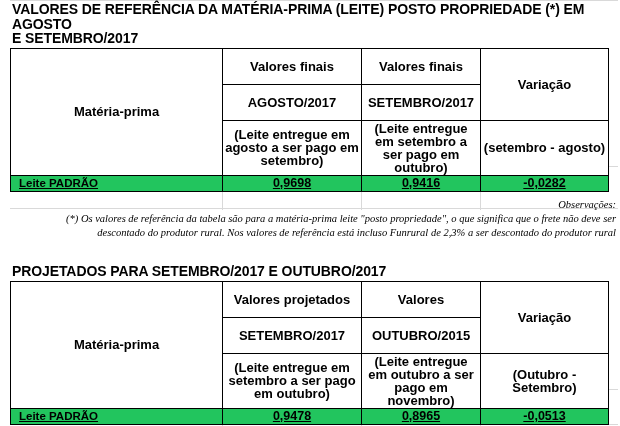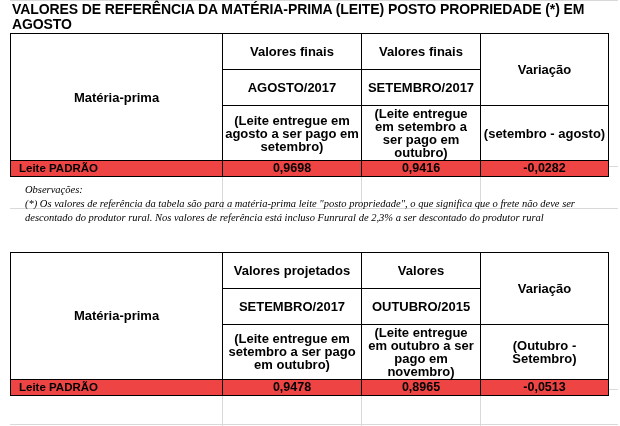--- a/index.html
+++ b/index.html
@@ -87,40 +87,42 @@
     padding: 2px 3px;
     margin-top: 29px;
   }
   td.mp-label {
     height: 89px;
   }
   td.var-label {
     height: 72px;
   }
   tr.datarow td {
-    background: #ef4444;
+    background: #22c55e;
     height: 14px;
     font-size: 12.5px;
+    text-decoration: underline;
   }
   tr.datarow td.name {
     text-align: left;
     padding-left: 8px;
     font-size: 11.5px;
   }
 
   .obs {
     position: relative;
     z-index: 2;
     font-family: "Liberation Serif", serif;
     font-style: italic;
     font-size: 10.5px;
     line-height: 14px;
     padding-left: 25px;
     padding-right: 4px;
     box-sizing: border-box;
+    text-align: right;
   }
   .obs .obs-head { display: block; }
   .obs .obs-body { display: block; }
 
   .spacer-6 { height: 6px; }
   .spacer-8 { height: 8px; }
 
   .top-rule {
     position: absolute;
     top: 0; left: 10px; right: 2px;
@@ -146,20 +148,21 @@
   <div class="gridline-v" style="left:361px; top:369px; height:57px;"></div>
   <div class="gridline-v" style="left:480px; top:369px; height:57px;"></div>
   <div class="gridline-h" style="top:389px;"></div>
   <div class="gridline-h" style="top:424px;"></div>
 
   <div class="block">
 
     <div class="title">
       <span>VALORES DE REFERÊNCIA DA MATÉRIA-PRIMA (LEITE) POSTO PROPRIEDADE (*) EM AGOSTO</span>
       <br>
+      <span>E SETEMBRO/2017</span>
     </div>
 
     <table class="ref">
       <tbody>
           <tr>
         <td class="c-mp mp-label" rowspan="3">Matéria-prima</td>
         <td class="c-v1 hdr-top">Valores finais</td>
         <td class="c-v2 hdr-top">Valores finais</td>
         <td class="c-var var-label" rowspan="2">Variação</td>
       </tr>
@@ -188,20 +191,21 @@
       <span class="obs-body">(*) Os valores de referência da tabela são para a matéria-prima leite "posto propriedade", o que significa que o frete não deve ser descontado do produtor rural. Nos valores de referência está incluso Funrural de 2,3% a ser descontado do produtor rural</span>
     </div>
   </div>
 
   <div class="spacer-8"></div>
 
   <div class="block">
 
     <div class="title">
       <br>
+      <span>PROJETADOS PARA SETEMBRO/2017 E OUTUBRO/2017</span>
     </div>
 
     <table class="ref">
       <tbody>
           <tr>
         <td class="c-mp mp-label" rowspan="3">Matéria-prima</td>
         <td class="c-v1 hdr-top">Valores projetados</td>
         <td class="c-v2 hdr-top">Valores</td>
         <td class="c-var var-label" rowspan="2">Variação</td>
       </tr>

